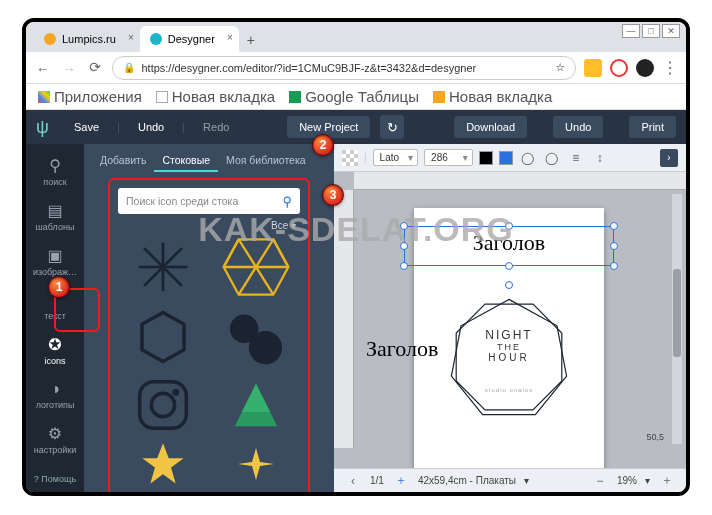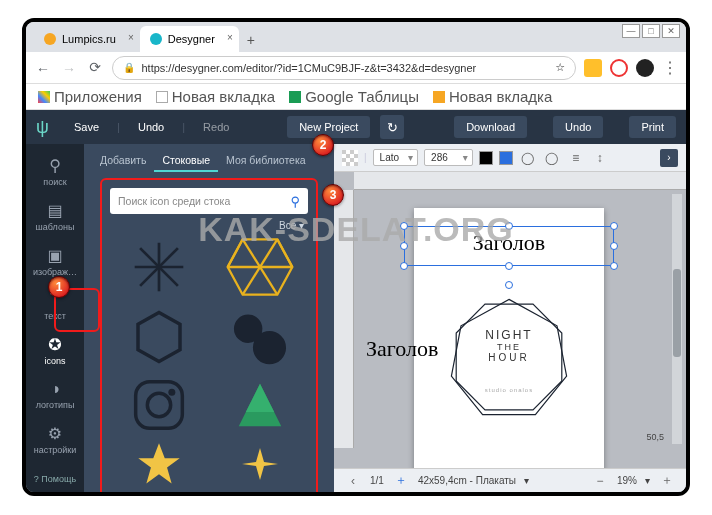--- a/index.html
+++ b/index.html
@@ -36,21 +36,21 @@
   .sidebar { width: 58px; background:#1e2732; display:flex; flex-direction:column; align-items:center; padding-top:8px; gap:6px; font-size:9px; color:#98a2af; }
   .sbitem { width:100%; display:flex; flex-direction:column; align-items:center; gap:2px; padding:4px 0; }
   .sbitem.active { color:#fff; }
   .sbico { font-size:16px; }
   .help { margin-top:auto; padding:8px 0; font-size:9px; color:#8aa; }
   
   .panel { width: 250px; background:#3a4a5f; display:flex; flex-direction:column; }
   .ptabs { display:flex; gap:0; font-size:10.5px; padding:6px 8px 0; }
   .ptab { padding:4px 8px; color:#b9c4d0; }
   .ptab.active { color:#fff; border-bottom:2px solid #4fd6d2; }
-  .pbody { flex:1; padding:8px; border:2px solid #f11b1b; margin:6px 16px 4px; border-radius:6px; display:flex; flex-direction:column; }
+  .pbody { flex:1; padding:8px; border:2px solid #f11b1b; margin:6px 24px 4px; border-radius:6px; display:flex; flex-direction:column; }
   .search { background:#fff; border-radius:3px; height:26px; display:flex; align-items:center; padding:0 8px; color:#888; font-size:10.5px; }
   .search .mag { margin-left:auto; color:#2b6fde; font-size:13px; }
   .filter { text-align:right; font-size:10px; color:#cdd6df; padding:6px 4px 4px; }
   .iconsgrid { flex:1; display:grid; grid-template-columns:1fr 1fr; gap:8px; align-content:start; padding:2px; }
   .cell { display:flex; align-items:center; justify-content:center; }
   
   .canvaswrap { flex:1; background:#b9bcc2; display:flex; flex-direction:column; }
   .tooloptions { height:28px; background:#eceff3; border-bottom:1px solid #ccc; display:flex; align-items:center; gap:6px; padding:0 8px; font-size:10px; color:#333; }
   .sel { border:1px solid #bbb; background:#fff; padding:2px 18px 2px 6px; border-radius:2px; position:relative; font-size:10px; }
   .sel:after { content:"▾"; position:absolute; right:4px; top:2px; color:#888; }

